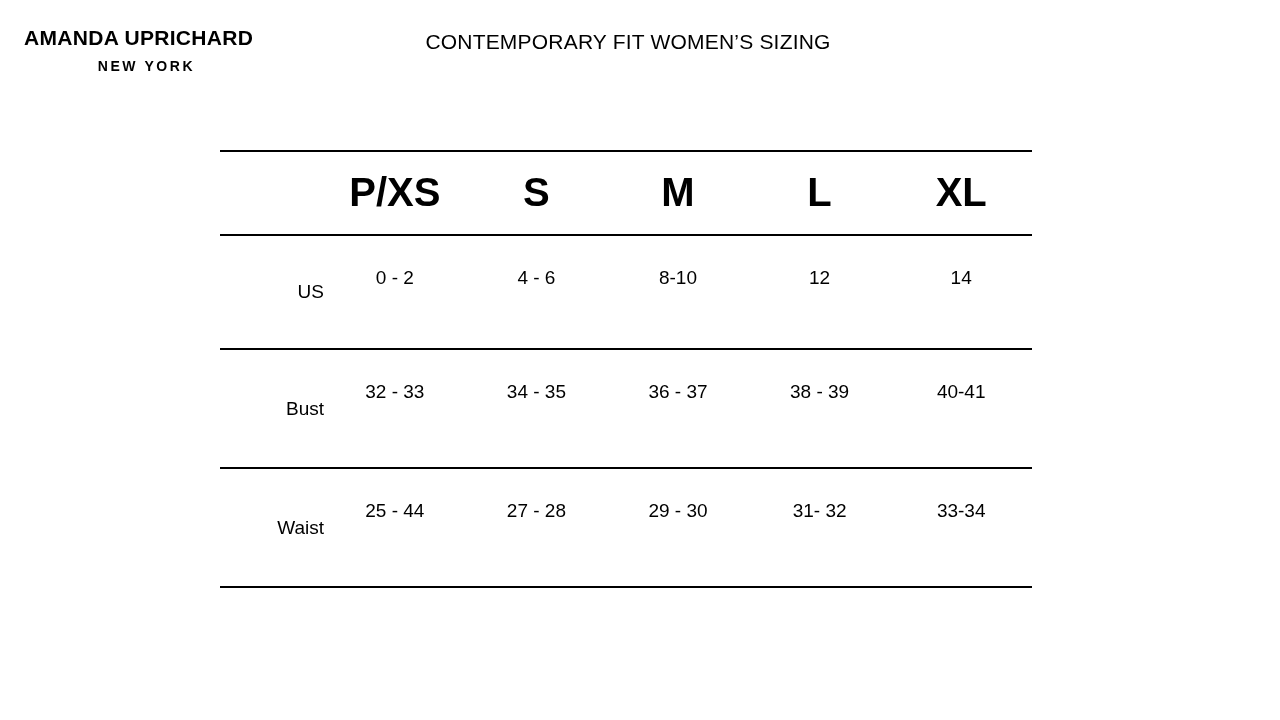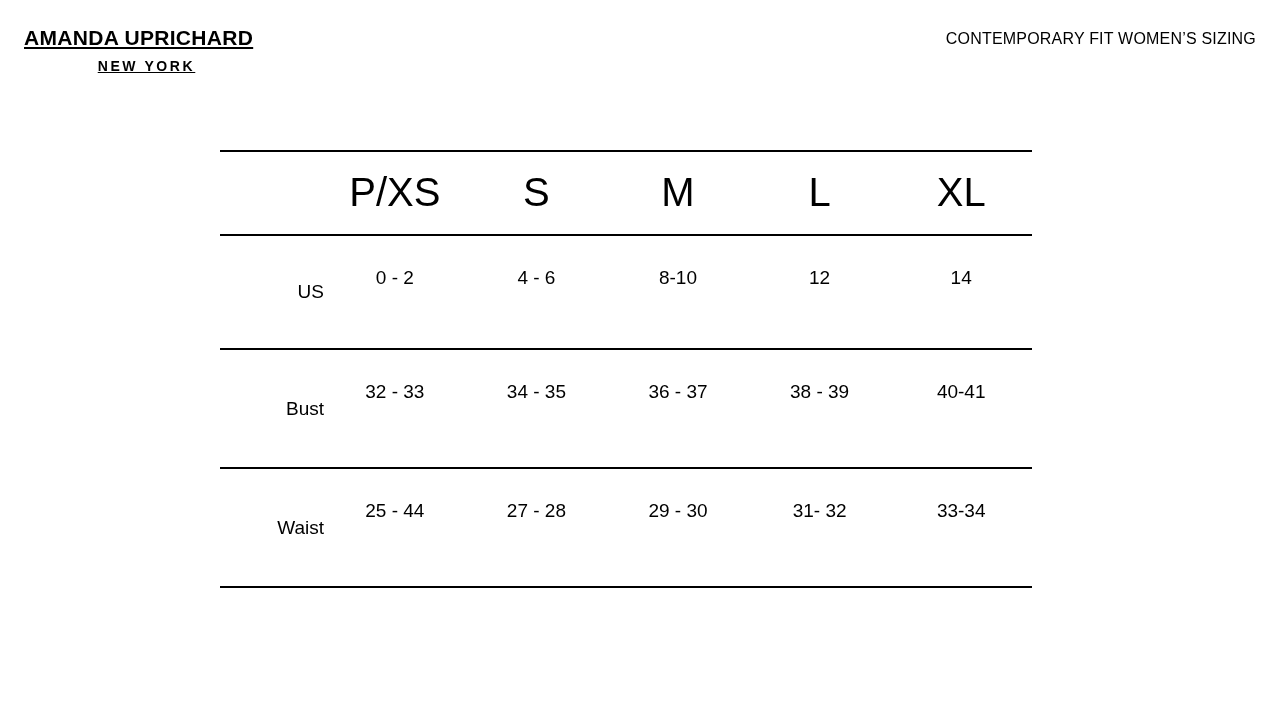--- a/index.html
+++ b/index.html
@@ -16,21 +16,20 @@
     overflow: hidden;
   }
 
   
   .brand {
     position: absolute;
     left: 24px;
     top: 26px;
     width: 300px;
     text-align: left;
-    text-decoration: underline;
   }
   .brand-name {
     font-size: 21px;
     font-weight: bold;
     letter-spacing: 0.3px;
     line-height: 1.1;
     white-space: nowrap;
   }
   .brand-sub {
     font-size: 14px;
@@ -40,22 +39,22 @@
     text-align: center;
     width: 245px;
   }
 
   
   .page-title {
     position: absolute;
     top: 30px;
     left: 0;
     width: 1256px;
-    text-align: right;
-    font-size: 16px;
+    text-align: center;
+    font-size: 21px;
     letter-spacing: 0.2px;
   }
 
   
   .size-table {
     position: absolute;
     left: 220px;
     top: 150px;
     width: 812px;
     border-collapse: collapse;
@@ -69,20 +68,21 @@
     margin: 0;
     text-align: center;
     vertical-align: middle;
     font-weight: normal;
   }
 
   .row-head td {
     height: 84px;
     font-size: 40px;
     border-bottom: 2px solid #000;
+    font-weight: bold;
   }
   .row-head td.rowlabel { font-size: 18px; }
 
   .hline-top {
     position: absolute;
     left: 220px;
     top: 150px;
     width: 812px;
     height: 2px;
     background: #000;

